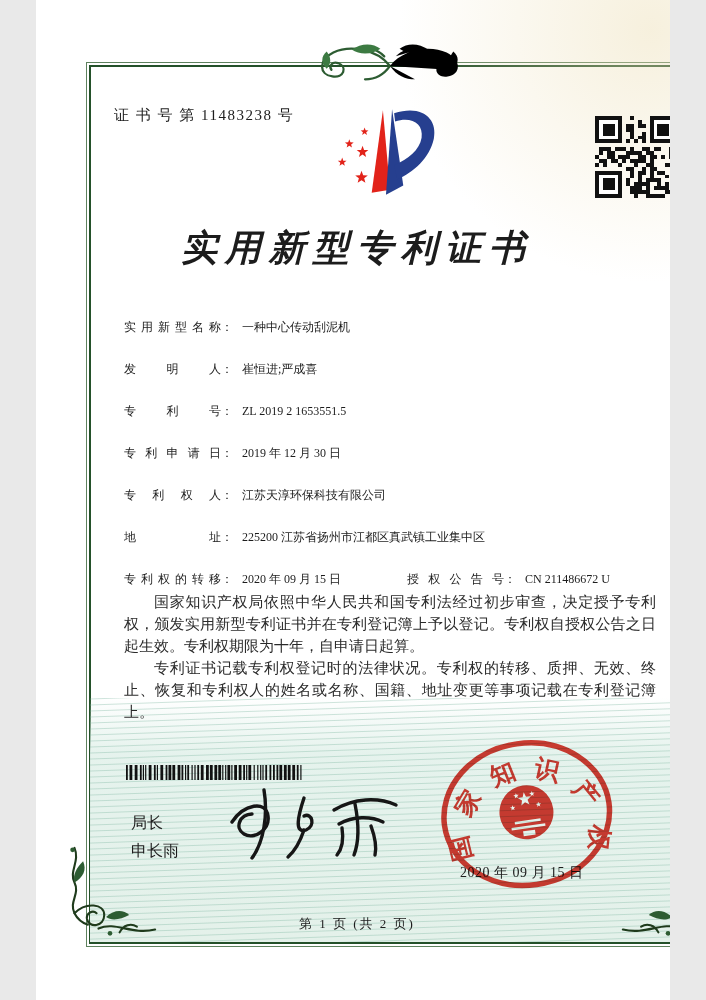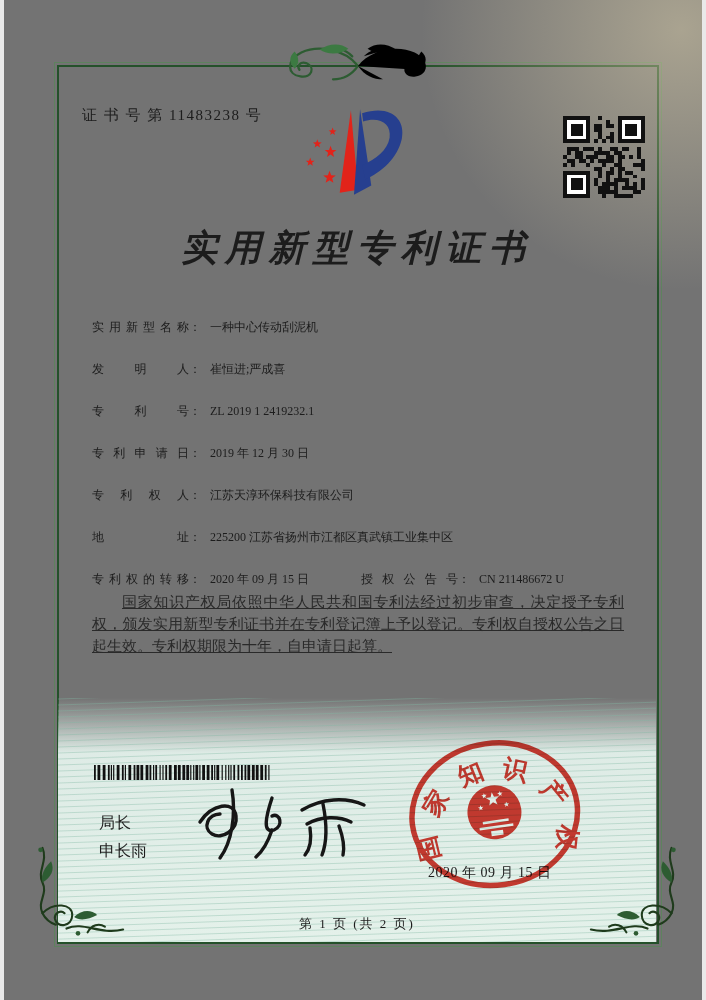--- a/index.html
+++ b/index.html
@@ -1,18 +1,18 @@
 <!DOCTYPE html>
 <html><head>
 <meta charset="utf-8">
 <style>
   html,body{margin:0;padding:0;background:#e9e9e9;}
   .page{
-    position:relative; width:698px; height:1000px; margin:0 auto;
-    background:#737373; overflow:hidden;
+    position:relative; width:634px; height:1000px; margin:0 auto;
+    background:#ffffff; overflow:hidden;
     font-family:"Liberation Serif","DejaVu Serif",serif; color:#1c1c1c;
   }
   .page::after{
     content:""; position:absolute; inset:0; pointer-events:none;
     background:radial-gradient(circle at 97% 3%, rgba(236,222,180,.45) 0%, rgba(236,222,180,0) 22%);
   }
   
   .frame{position:absolute; left:50px; top:62px; width:606px; height:883px; border:1px solid #5e825e;}
   .frame-inner{position:absolute; inset:2px; border:2px solid #24512a;}
   
@@ -31,24 +31,24 @@
     font-size:36px; font-weight:700; letter-spacing:8px; padding-left:8px;font-style:italic;
   }
   
   .fields{position:absolute; left:88px; top:316px; width:540px; font-size:12px; z-index:2;}
   .frow{line-height:23px; margin-bottom:19px; white-space:nowrap;}
   .flabel{
     display:inline-block; width:97px; text-align:justify; text-align-last:justify;
     -moz-text-align-last:justify; vertical-align:bottom;
   }
   .fcolon{margin-right:9px;}
-  .flabel2{display:inline-block; width:97px; text-align:justify; text-align-last:justify; margin-left:52px; vertical-align:bottom;}
+  .flabel2{display:inline-block; width:97px; text-align:justify; text-align-last:justify; margin-left:66px; vertical-align:bottom;}
   
   .body-text{position:absolute; left:88px; top:591px; width:532px; z-index:2;
-    font-size:15px; line-height:22px; text-align:justify; color:#2a2a2a;text-decoration:underline;}
+    font-size:15px; line-height:22px; text-align:justify; color:#2a2a2a;}
   .body-text p{margin:0; text-indent:2em;}
   
   .barcode{position:absolute; left:90px; top:765px; width:177px; height:15px; z-index:2;}
   .signatory{position:absolute; left:95px; top:809px; font-size:16px; line-height:28px; z-index:2;}
   .sign-svg{position:absolute; left:182px; top:784px; width:186px; height:80px; z-index:2;}
   .seal-date{position:absolute; left:424px; top:864px; font-size:14px; letter-spacing:.5px; z-index:2;}
   .seal{position:absolute; left:402px; top:736px; width:180px; height:160px; z-index:3;
         transform:rotate(-8deg); mix-blend-mode:multiply; opacity:.94;}
   .page-num{position:absolute; left:0; right:0; top:915px; text-align:center; font-size:13px; letter-spacing:2px; z-index:2;padding-left:8px;}
   .back-note{position:absolute; left:0; right:0; top:956px; text-align:center; font-size:14px; letter-spacing:2px; z-index:2;}
@@ -269,38 +269,39 @@
   <div class="title">实用新型专利证书</div>
 
   <div class="fields">
     <div class="frow">
       <span class="flabel">实用新型名称</span><span class="fcolon">：</span><span class="fvalue">一种中心传动刮泥机</span>
     </div>
     <div class="frow">
       <span class="flabel">发明人</span><span class="fcolon">：</span><span class="fvalue">崔恒进;严成喜</span>
     </div>
     <div class="frow">
-      <span class="flabel">专利号</span><span class="fcolon">：</span><span class="fvalue">ZL 2019 1 2419232.1</span>
+      <span class="flabel">专利号</span><span class="fcolon">：</span><span class="fvalue">ZL 2019 2 1653551.5</span>
     </div>
     <div class="frow">
       <span class="flabel">专利申请日</span><span class="fcolon">：</span><span class="fvalue">2019 年 12 月 30 日</span>
     </div>
     <div class="frow">
       <span class="flabel">专利权人</span><span class="fcolon">：</span><span class="fvalue">江苏天淳环保科技有限公司</span>
     </div>
     <div class="frow">
       <span class="flabel">地址</span><span class="fcolon">：</span><span class="fvalue">225200 江苏省扬州市江都区真武镇工业集中区</span>
     </div>
     <div class="frow">
       <span class="flabel">专利权的转移</span><span class="fcolon">：</span><span class="fvalue">2020 年 09 月 15 日</span><span class="flabel2">授权公告号</span><span class="fcolon">：</span><span class="fvalue">CN 211486672 U</span>
     </div>
   </div>
 
   <div class="body-text">
     <p>国家知识产权局依照中华人民共和国专利法经过初步审查，决定授予专利权，颁发实用新型专利证书并在专利登记簿上予以登记。专利权自授权公告之日起生效。专利权期限为十年，自申请日起算。</p>
+    <p>专利证书记载专利权登记时的法律状况。专利权的转移、质押、无效、终止、恢复和专利权人的姓名或名称、国籍、地址变更等事项记载在专利登记簿上。</p>
   </div>
 
   <svg class="barcode" id="barcode-svg" viewBox="0 0 177 15" preserveAspectRatio="none">
       <rect x="0" y="0" width="1.8" height="15" fill="#111"></rect>
       <rect x="3.5" y="0" width="2.8" height="15" fill="#111"></rect>
       <rect x="8.7" y="0" width="2.8" height="15" fill="#111"></rect>
       <rect x="13.899999999999999" y="0" width="1.8" height="15" fill="#111"></rect>
       <rect x="16.799999999999997" y="0" width="1.2" height="15" fill="#111"></rect>
       <rect x="19.099999999999998" y="0" width="1.2" height="15" fill="#111"></rect>
       <rect x="22.699999999999996" y="0" width="2.8" height="15" fill="#111"></rect>

